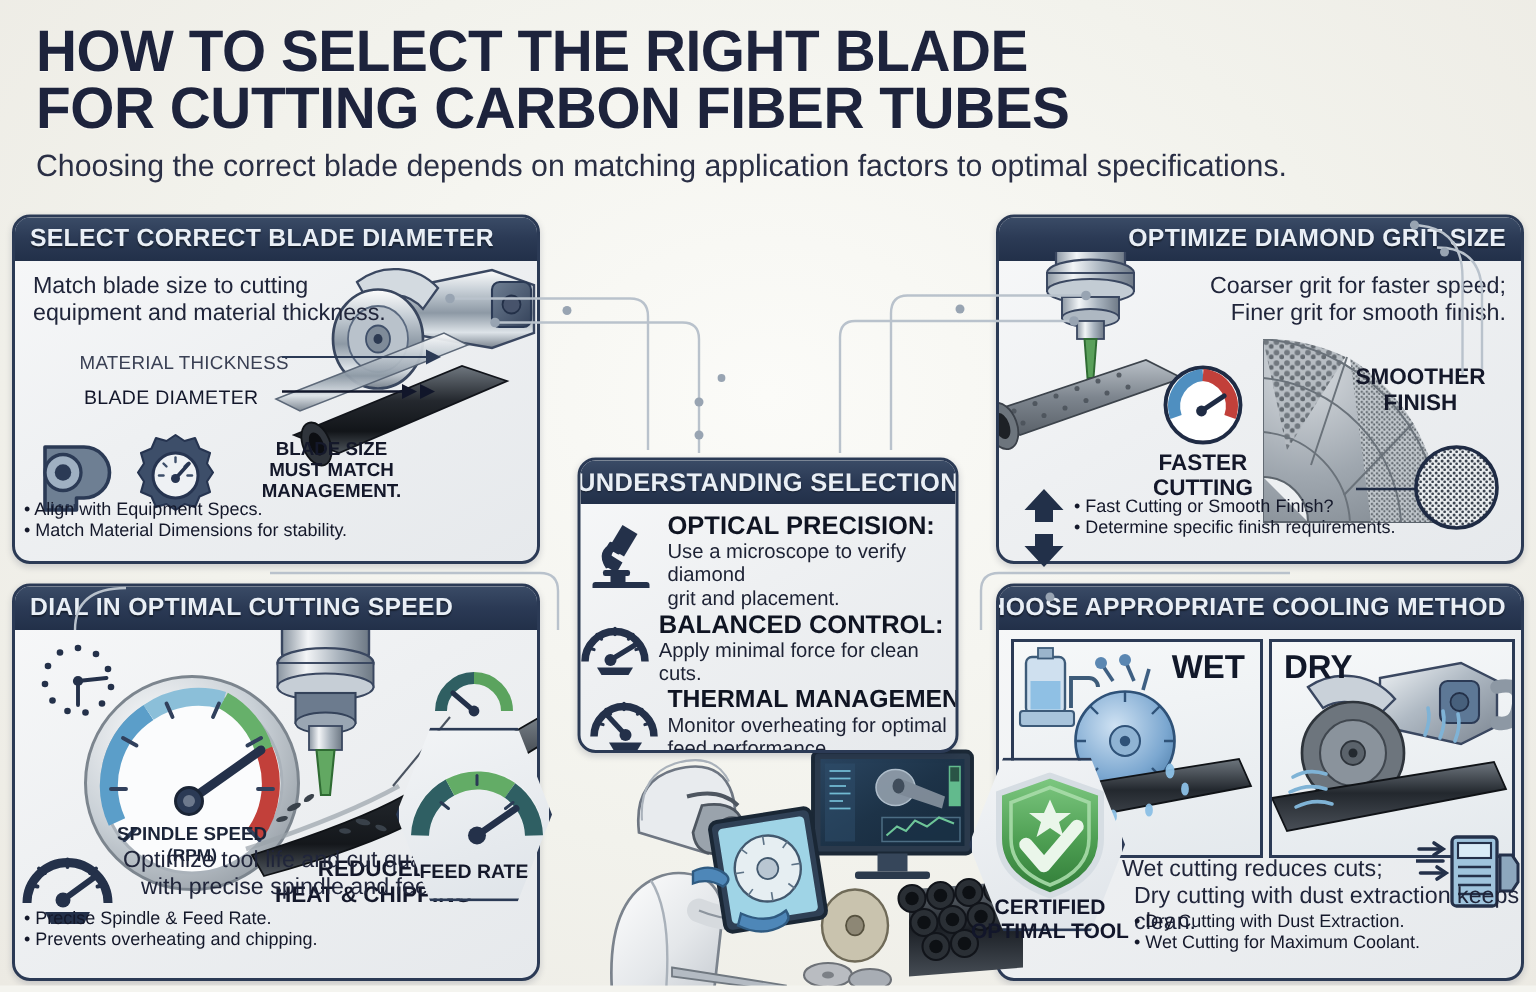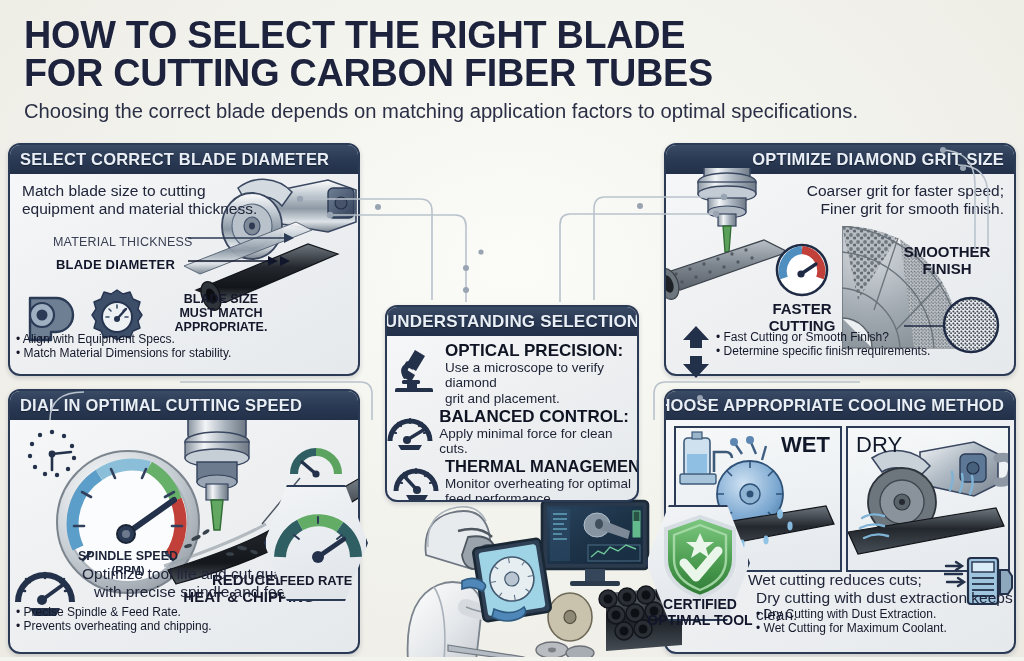--- a/index.html
+++ b/index.html
@@ -58,21 +58,21 @@
   .body { position: relative; width: 100%; height: calc(100% - 29px); }
 
   .lead { font-size: 15.5px; color: #20253a; line-height: 1.14; }
   .bullets { font-size: 12px; color: #14182a; line-height: 1.2; }
   .bullets div { white-space: nowrap; }
   .callout {
     font-weight: 700; font-size: 12.5px; color: #14182a;
     line-height: 1.12; text-align: center;
   }
   .dimlabel { font-size: 12.5px; color: #3a4054; letter-spacing: .2px; }
-  .dimlabel.b { font-weight: 700; color: #12162a; font-size: 13px; }
+  .dimlabel.b { font-weight: 400; color: #12162a; font-size: 13px; }
 
   
   #p-diameter { left: 8px;   top: 143px; width: 352px; height: 233px; }
   #p-grit     { left: 664px; top: 143px; width: 352px; height: 233px; }
   #p-speed    { left: 8px;   top: 389px; width: 352px; height: 265px; }
   #p-cooling  { left: 664px; top: 389px; width: 352px; height: 265px; }
   #p-center   { left: 385px; top: 305px; width: 254px; height: 197px; z-index: 6; }
 
   
   .outside { position: absolute; z-index: 7; }
@@ -210,21 +210,21 @@
             <line x1="21" y1="21" x2="23" y2="23"></line>
           <line x1="37" y1="21" x2="35" y2="23"></line>
         </g>
         <line x1="29" y1="31" x2="38" y2="21" stroke="#263450" stroke-width="2.4" stroke-linecap="round"></line>
         <circle cx="29" cy="31" r="3" fill="#263450"></circle>
       </svg>
 
       <div class="callout" style="position:absolute; left:152px; top:118px; width:118px;">
         <div>BLADE SIZE</div>
         <div>MUST MATCH</div>
-        <div>APPROPRIATE.</div>
+        <div>MANAGEMENT.</div>
       </div>
 
       <div class="lead" style="position:absolute; left:12px; top:8px; width:250px;">
         <div>Match blade size to cutting</div>
         <div>equipment and material thickness.</div>
       </div>
     </div>
   </div>
 
   <div class="bullets outside" style="left:16px; top:332px;">
@@ -598,21 +598,21 @@
 
           <g stroke="#7fb3d6" stroke-width="2.4" fill="none" stroke-linecap="round">
             <path d="M14 90 q10 -6 22 -2"></path>
               <path d="M12 100 q12 -6 24 -2"></path>
               <path d="M16 110 q12 -6 24 -2"></path>
             <path d="M102 62 q4 -10 2 -18"></path>
               <path d="M112 64 q4 -10 2 -18"></path>
               <path d="M122 66 q4 -10 2 -18"></path>
           </g>
         </svg>
-        <div style="position:absolute; left:8px; top:4px; font-weight:400; font-size:22px; color:#111829;">DRY</div>
+        <div style="position:absolute; left:8px; top:4px; font-weight:700; font-size:22px; color:#111829;">DRY</div>
       </div>
     </div>
   </div>
 
   <div class="hexbadge" style="left:646px; top:505px; width:104px; height:116px; z-index:9;">
     <svg style="position:absolute; left:16px; top:8px; width:72px; height:84px;" viewBox="0 0 72 84">
       <defs>
         <linearGradient id="shg" x1="0" y1="0" x2="0" y2="1">
           <stop offset="0" stop-color="#7fc982"></stop>
             <stop offset=".55" stop-color="#4d9e52"></stop>

